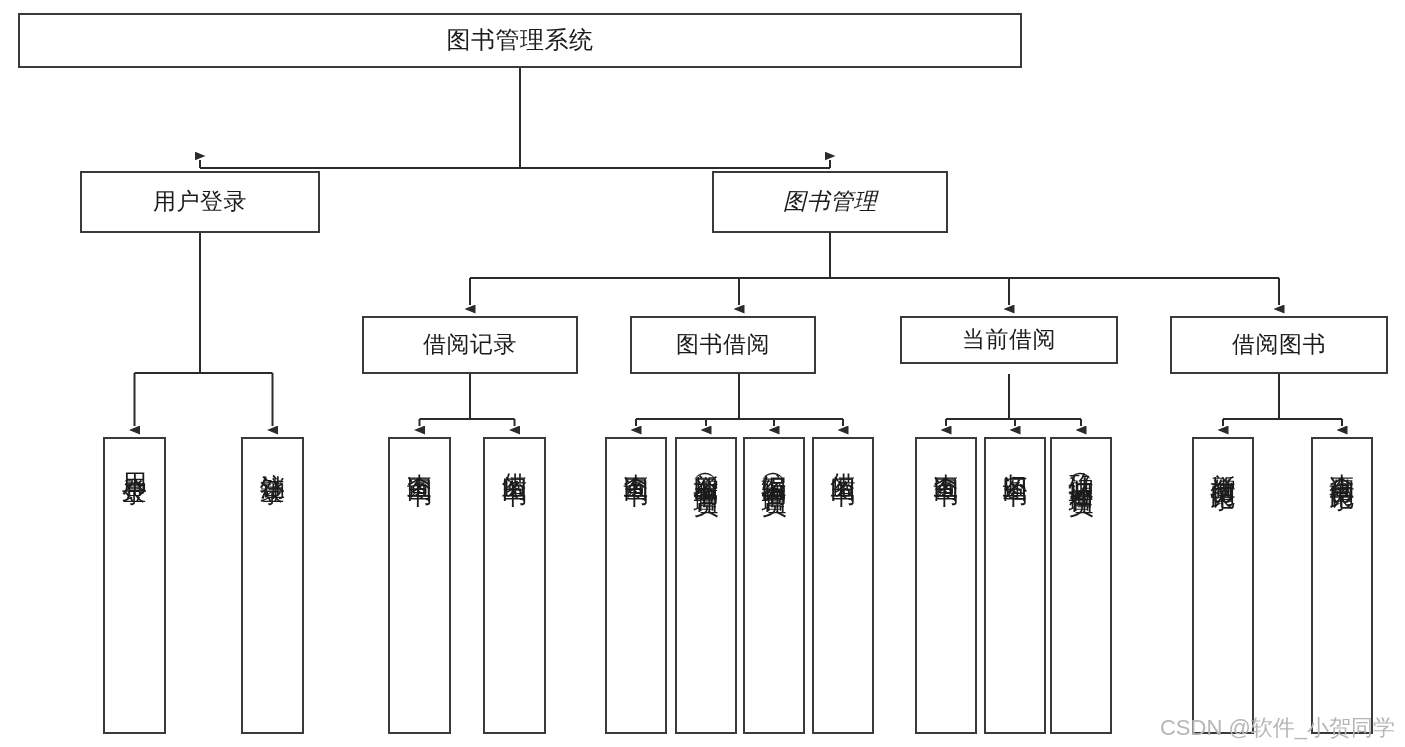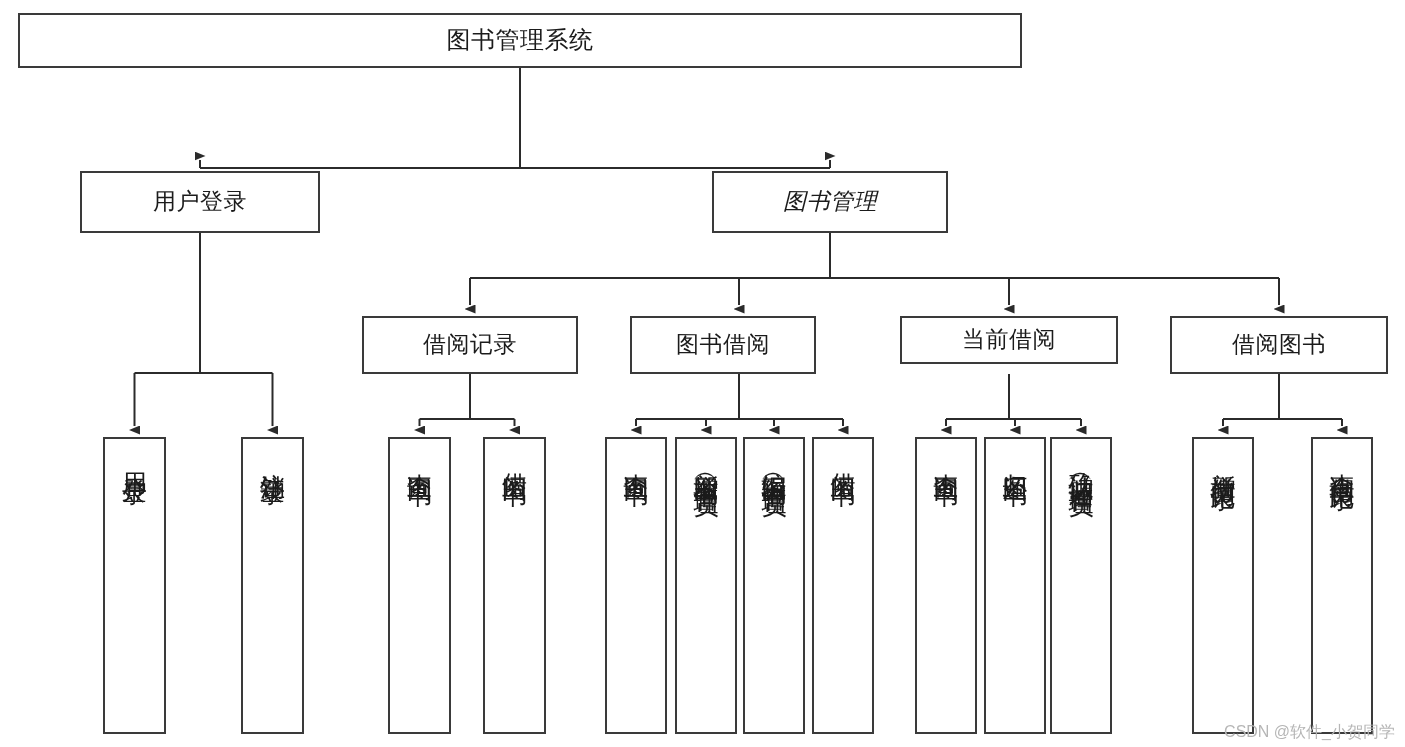--- a/index.html
+++ b/index.html
@@ -44,21 +44,21 @@
     font-size:25px;
     line-height:1.0;
     letter-spacing:3px;
     white-space:nowrap;
   }
   .node.root .label{font-size:24px;}
   #watermark{
     position:absolute;
     right:10px;
     bottom:4px;
-    font-size:16px;
+    font-size:22px;
     color:#b6b6b6;
     white-space:nowrap;
     pointer-events:none;
   }
 </style>
 </head>
 <body>
 
 <div id="diagram-root">
   <svg id="edges" xmlns="http://www.w3.org/2000/svg">

